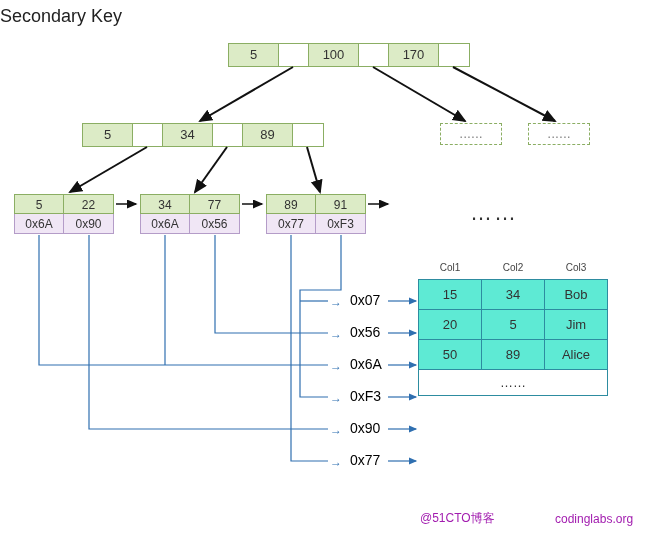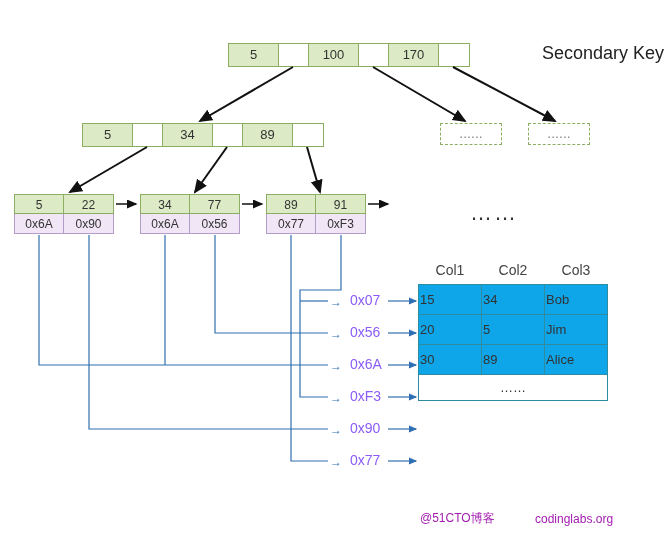--- a/index.html
+++ b/index.html
@@ -10,24 +10,23 @@
     color: #333;
     width: 664px;
     height: 534px;
     position: relative;
     background: #fff;
   }
   .title {
     position: absolute;
     top: 6px;
     left: 0; right: 0;
-    text-align: right;
+    text-align: left;
     font-size: 18px;
     color: #222;
-    margin-top: 37px;
   }
   .node {
     position: absolute;
     display: flex;
     border: 1px solid #8BAE63;
   }
   .cell {
     border-right: 1px solid #8BAE63;
     text-align: center;
     line-height: 22px;
@@ -57,37 +56,38 @@
   .lr-key  { background:#DCEBC6; border-color:#8BAE63 !important; }
   .lr-addr { background:#F0E6F5; border-color:#B49CC8 !important; color:#333; }
   .leaf .row .lcell.lr-addr { border-top:none; }
   .dots {
     position:absolute;
     font-size:22px; color:#333;
     letter-spacing:2px;
   }
   .addrlabel {
     position:absolute;
-    font-size:14px; color:#8b5cf6;
+    font-size:14px; color:#000000;
   }
   .addrarrow {
     position:absolute;
     color:#2F6FB0;
     font-size:12px;
   }
   .tablewrap { position:absolute; }
   .tbl { border-collapse:collapse; }
   .tbl th {
-    font-weight:normal; font-size:14px; color:#444;
+    font-weight:normal; font-size:10px; color:#444;
     padding:2px 0 6px 0; width:63px;
   }
   .tbl td {
     border:1.5px solid #2D8CA0;
-    background:#0ea5e9;
+    background:#5eead4;
     width:63px; height:30px;
+    text-align:center;
     font-size:13px;
   }
   .tbl td.more {
     background:#fff; text-align:center; color:#333;
     height:26px;
   }
   .watermark {
     position:absolute;
     font-size:12px; color:#a21caf;
   }
@@ -183,33 +183,33 @@
           <td>15</td>
           <td>34</td>
           <td>Bob</td>
         </tr>
     <tr>
           <td>20</td>
           <td>5</td>
           <td>Jim</td>
         </tr>
     <tr>
-          <td>30</td>
+          <td>50</td>
           <td>89</td>
           <td>Alice</td>
         </tr>
     <tr>
           <td class="more" colspan="3">……</td>
         </tr>
   </tbody>
     </table>
 </div>
 
 <div class="watermark" style="top:510px; left:420px;">@51CTO博客</div>
-<div class="watermark" style="top:512px; left:535px;">codinglabs.org</div>
+<div class="watermark" style="top:512px; left:555px;">codinglabs.org</div>
 
 <svg class="edges">
   <defs>
     <marker id="ah" markerWidth="8" markerHeight="8" refX="6" refY="3" orient="auto">
       <path d="M0,0 L7,3 L0,6 Z" fill="#111"></path>
     </marker>
     <marker id="ahb" markerWidth="8" markerHeight="8" refX="6" refY="3" orient="auto">
       <path d="M0,0 L7,3 L0,6 Z" fill="#2F6FB0"></path>
     </marker>
   </defs>

